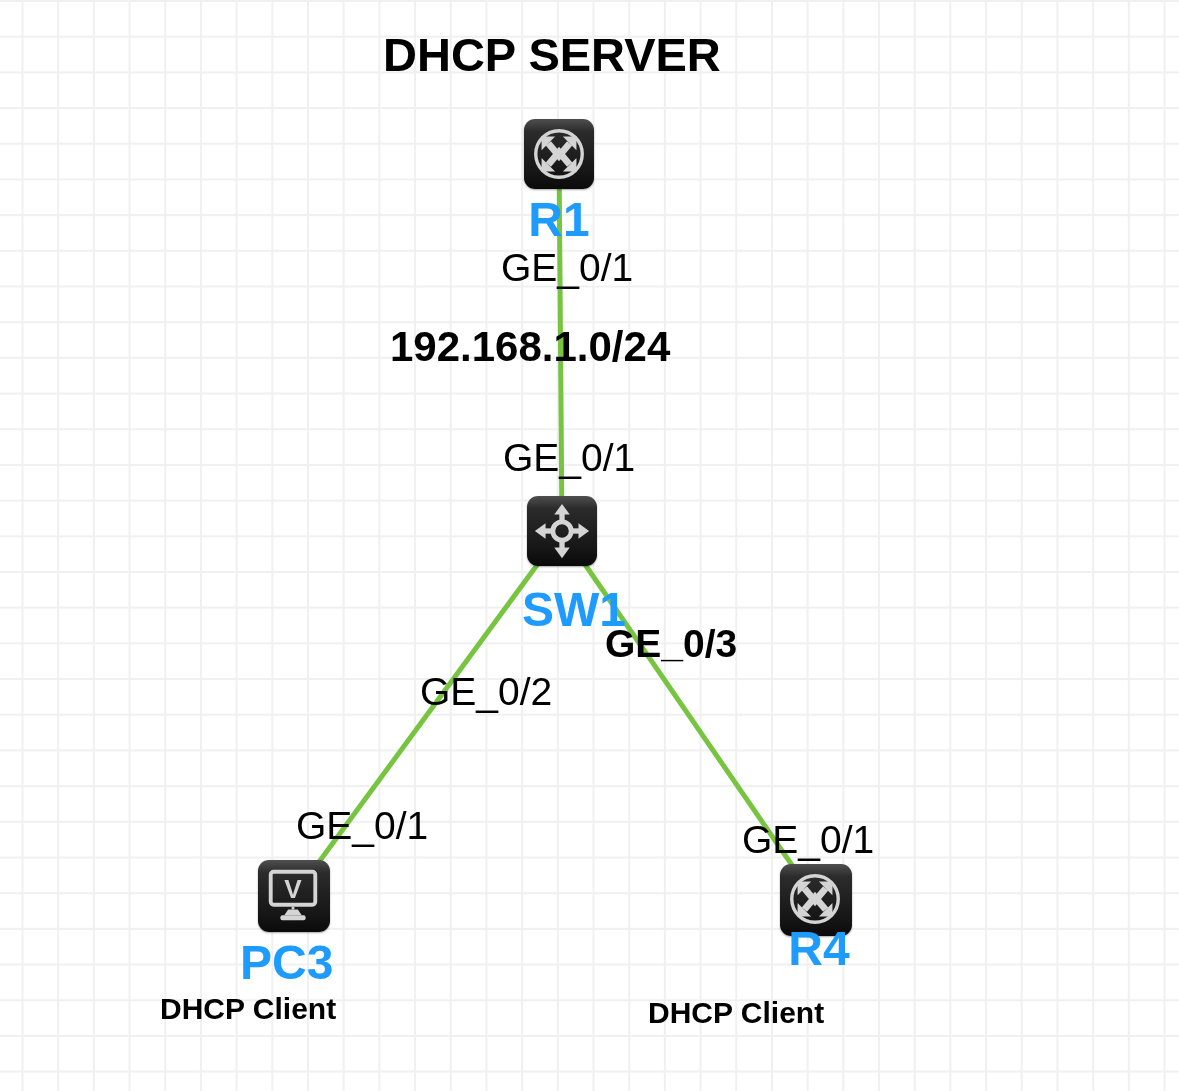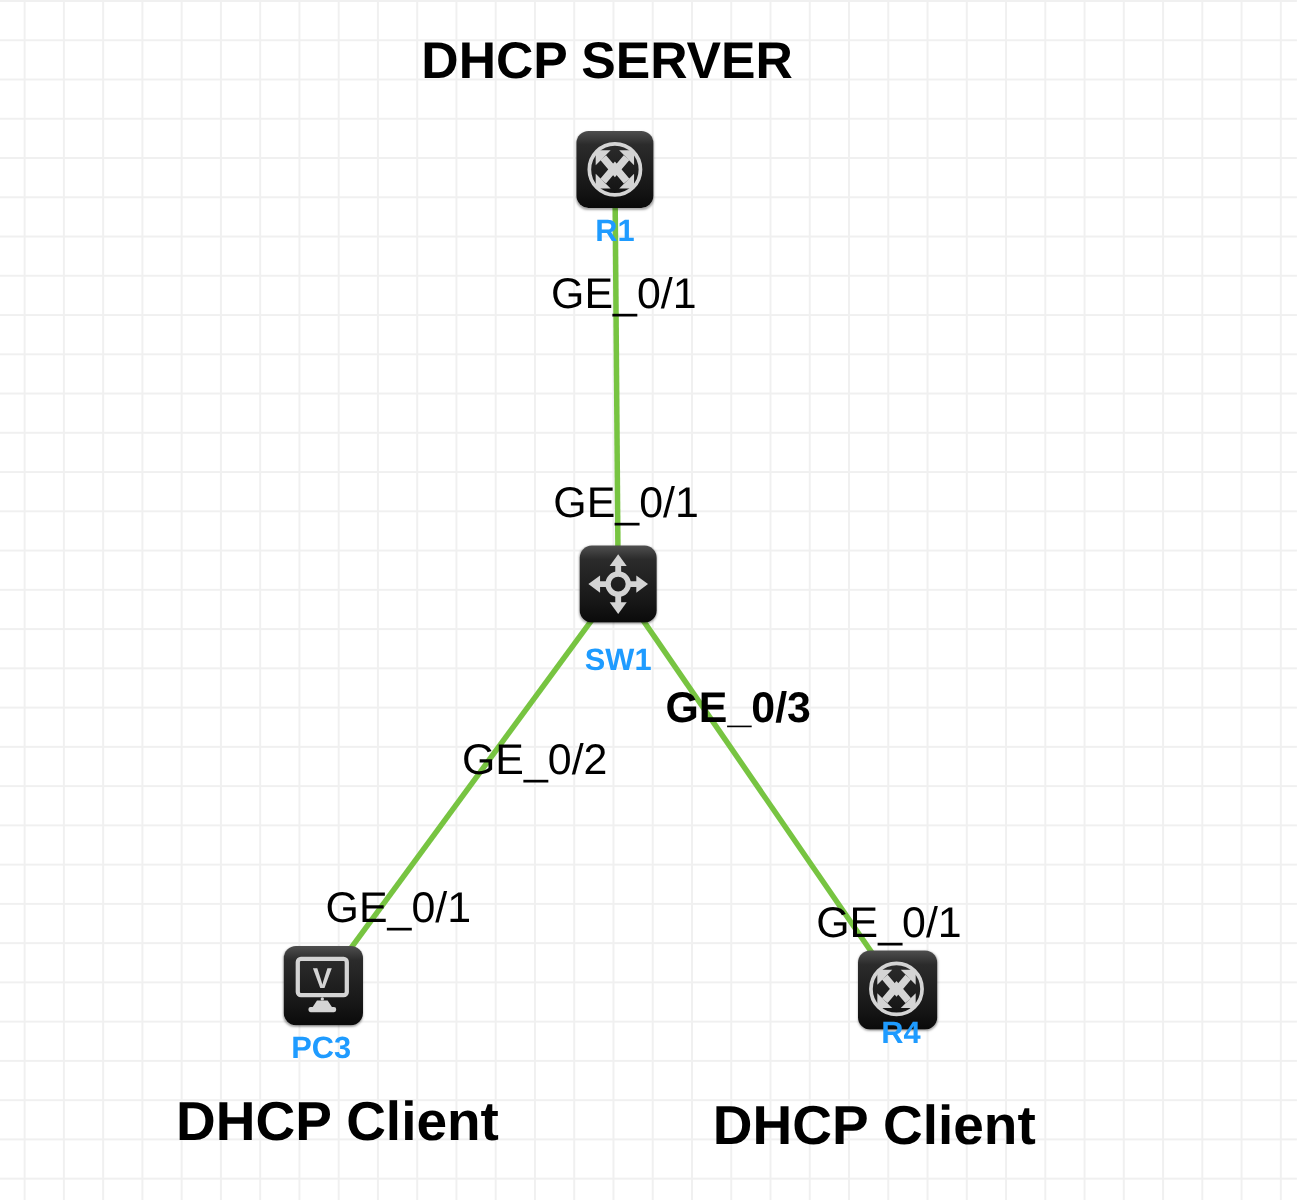--- a/index.html
+++ b/index.html
@@ -41,21 +41,21 @@
     position: absolute;
     left: 4px; top: 4px;
     width: 62px;
     height: 62px;
   }
   .glyph-stroke { stroke: var(--icon-glyph, #d4d4d4); fill: none; }
   .glyph-fill   { fill: var(--icon-glyph, #d4d4d4); }
   .node-label {
     position: absolute;
     text-align: center;
-    font-size: 28px;
+    font-size: 48px;
     font-weight: bold;
     color: var(--node-label, #1e9bff);
     white-space: nowrap;
     line-height: 1;
   }
   .port-label {
     position: absolute;
     font-size: 39px;
     font-weight: normal;
     color: var(--annotation-text, #000000);
@@ -64,35 +64,36 @@
   }
   .annotation {
     position: absolute;
     font-weight: bold;
     color: var(--annotation-text, #000000);
     white-space: nowrap;
     line-height: 1;
   }
   .annotation.title     { font-size: 47px; }
   .annotation.network   { font-size: 42px; }
-  .annotation.client    { font-size: 50px; text-align: center; }
+  .annotation.client    { font-size: 30px; text-align: center; }
 </style>
 </head>
 <body>
 
 <div id="canvas">
 
   <svg id="link-layer">
     <line class="link-line" x1="559" y1="154" x2="562" y2="531"></line>
     <line class="link-line" x1="562" y1="531" x2="294" y2="896"></line>
     <line class="link-line" x1="562" y1="531" x2="816" y2="900"></line>
   </svg>
 
   <div class="annotation title" style="left:383px; top:31px;">DHCP SERVER</div>
 
+  <div class="annotation network" style="left:390px; top:326px;">192.168.1.0/24</div>
 
   <div class="annotation client" style="left:160px; top:994px;">DHCP Client</div>
 
   <div class="annotation client" style="left:648px; top:998px;">DHCP Client</div>
 
   <div class="port-label" style="left:501px; top:248px;">GE_0/1</div>
 
   <div class="port-label" style="left:503px; top:438px;">GE_0/1</div>
 
   <div class="port-label" style="left:420px; top:632px;margin-top:40px;">GE_0/2</div>
@@ -133,21 +134,21 @@
 
   <div class="node-icon" style="left:258px; top:860px; width:72px; height:72px;">
     <svg viewBox="0 0 64 64">
       <rect class="glyph-stroke" x="9" y="8" width="46" height="34" rx="3" stroke-width="4"></rect>
       <text x="32" y="35" text-anchor="middle" font-family="Liberation Sans, sans-serif" font-size="27" font-weight="bold" class="glyph-fill">V</text>
       <circle class="glyph-fill" cx="32" cy="45.5" r="1.6"></circle>
       <polygon class="glyph-fill" points="27,47 37,47 41,53 23,53"></polygon>
       <rect class="glyph-fill" x="19" y="53" width="26" height="5" rx="2"></rect>
     </svg>
   </div>
-  <div class="node-label" style="left:252px; top:939px; width:80px;">PC3</div>
+  <div class="node-label" style="left:240px; top:939px; width:80px;">PC3</div>
 
   <div class="node-icon" style="left:780px; top:864px; width:72px; height:72px;">
     <svg viewBox="0 0 64 64">
       <circle class="glyph-stroke" cx="32" cy="32" r="24" stroke-width="3.5"></circle>
       <path class="glyph-stroke" d="M21 21 L32 34 L43 21" stroke-width="7"></path>
       <path class="glyph-stroke" d="M21 43 L32 30 L43 43" stroke-width="7"></path>
       <polygon class="glyph-fill" points="14,14 28,14 14,28"></polygon>
       <polygon class="glyph-fill" points="50,14 36,14 50,28"></polygon>
       <polygon class="glyph-fill" points="14,50 28,50 14,36"></polygon>
       <polygon class="glyph-fill" points="50,50 36,50 50,36"></polygon>

